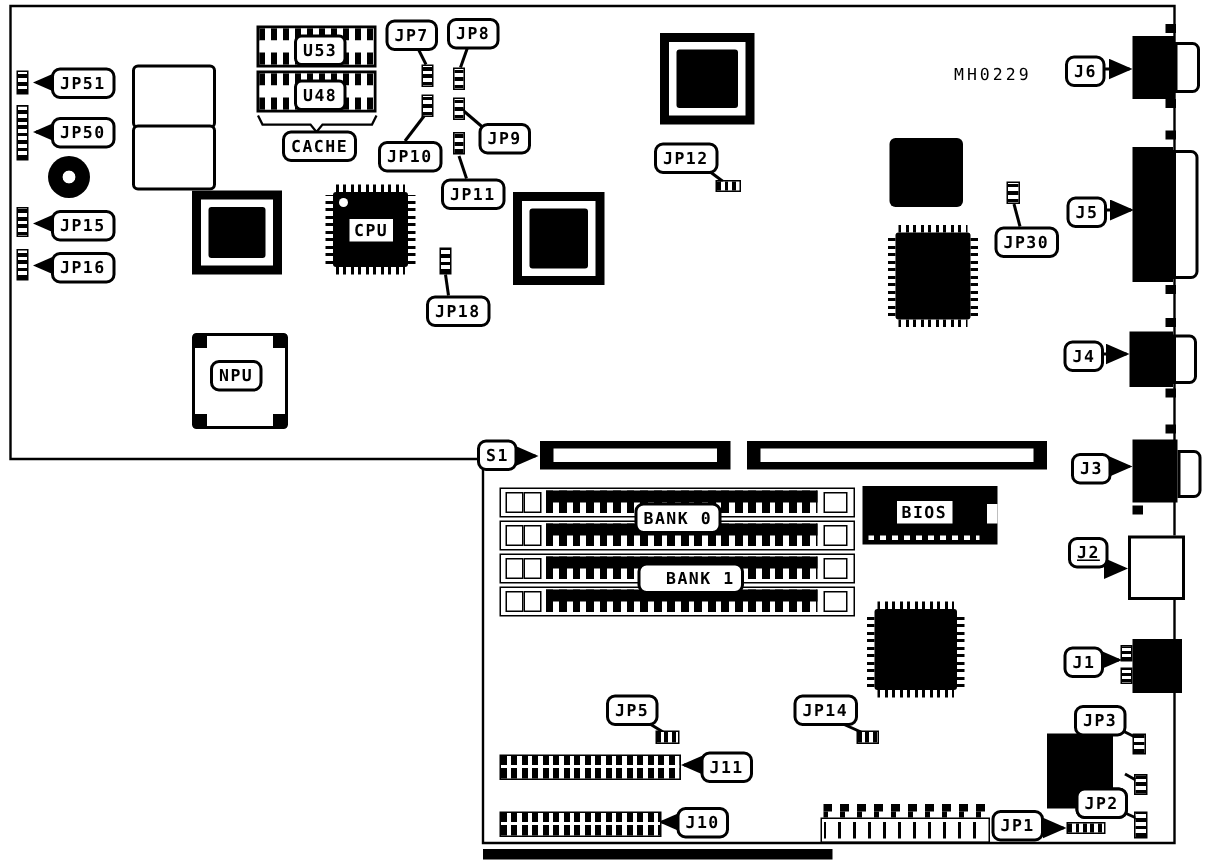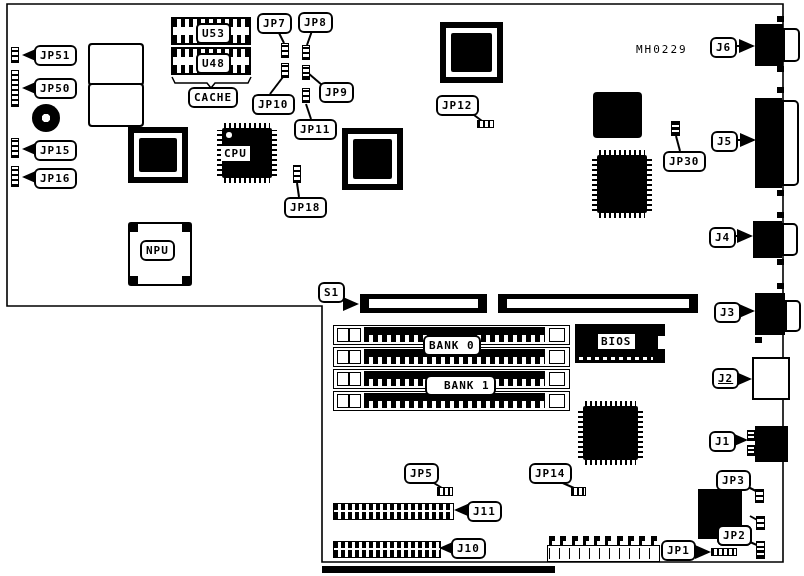--- a/index.html
+++ b/index.html
@@ -167,21 +167,21 @@
       <div></div>
     </div>
 
   <div class="qfp" style="left:222px;top:128px;width:50px;height:50px;">
     <div class="pt"></div>
       <div class="pb"></div>
     <div class="pl"></div>
       <div class="pr"></div>
     <div class="dot"></div>
   </div>
-  <div class="lbl" style="left:221px;top:146px;">CPU</div>
+  <div class="lbl" style="left:233px;top:146px;">CPU</div>
 
   <div class="socket" style="left:128px;top:222px;width:60px;height:60px;">
     <div class="corner" style="left:-1px;top:-1px;"></div>
     <div class="corner" style="right:-1px;top:-1px;"></div>
     <div class="corner" style="left:-1px;bottom:-1px;"></div>
     <div class="corner" style="right:-1px;bottom:-1px;"></div>
   </div>
   <div class="co" style="left:140px;top:240px;">NPU</div>
 
   <div class="jv" style="left:281px;top:43px;height:15px;"></div>
@@ -284,26 +284,26 @@
   <div class="co" style="left:34px;top:140px;">JP15</div>
   <div class="co" style="left:34px;top:168px;">JP16</div>
   <div class="co" style="left:257px;top:13px;">JP7</div>
   <div class="co" style="left:298px;top:12px;">JP8</div>
   <div class="co" style="left:319px;top:82px;">JP9</div>
   <div class="co" style="left:252px;top:94px;">JP10</div>
   <div class="co" style="left:294px;top:119px;">JP11</div>
   <div class="co" style="left:284px;top:197px;">JP18</div>
   <div class="co" style="left:436px;top:95px;">JP12</div>
   <div class="co" style="left:663px;top:151px;">JP30</div>
-  <div class="co" style="left:318px;top:282px;">S1</div>
+  <div class="co" style="left:318px;top:293px;">S1</div>
   <div class="co" style="left:710px;top:37px;">J6</div>
   <div class="co" style="left:711px;top:131px;">J5</div>
   <div class="co" style="left:709px;top:227px;">J4</div>
   <div class="co" style="left:714px;top:302px;">J3</div>
-  <div class="co" style="left:712px;top:368px;text-decoration:underline;">J2</div>
+  <div class="co" style="left:712px;top:358px;text-decoration:underline;">J2</div>
   <div class="co" style="left:709px;top:431px;">J1</div>
   <div class="co" style="left:404px;top:463px;">JP5</div>
   <div class="co" style="left:529px;top:463px;text-align:right;">JP14</div>
   <div class="co" style="left:467px;top:501px;">J11</div>
   <div class="co" style="left:451px;top:538px;">J10</div>
   <div class="co" style="left:661px;top:540px;">JP1</div>
   <div class="co" style="left:716px;top:470px;">JP3</div>
   <div class="co" style="left:717px;top:525px;">JP4</div>
   <div class="co" style="left:717px;top:525px;">JP2</div>
 

